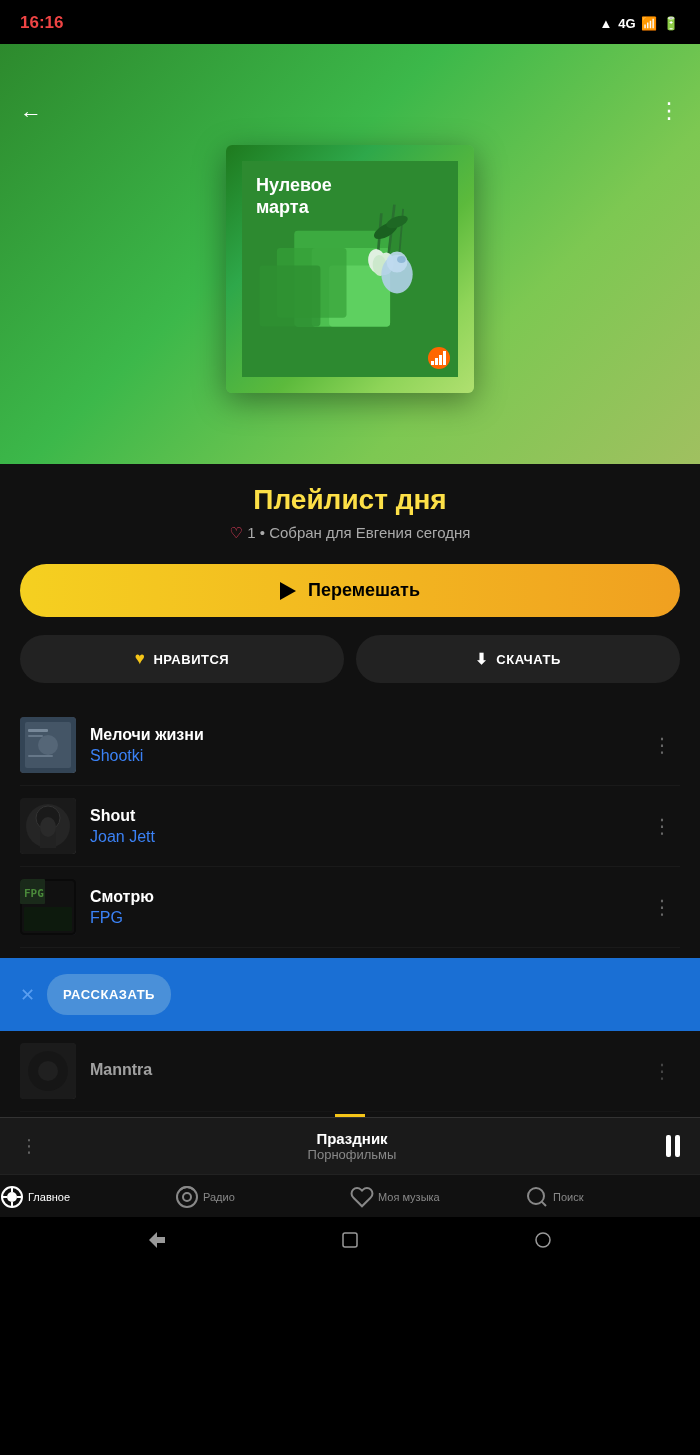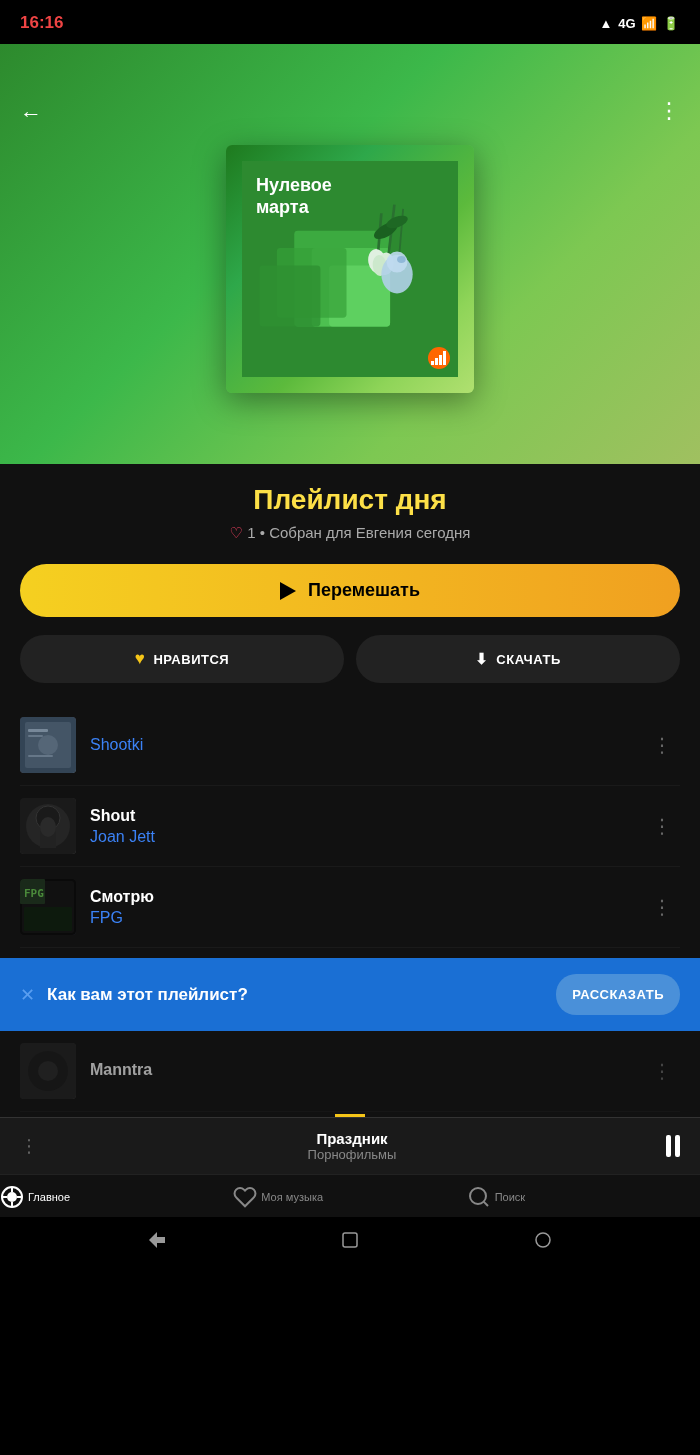--- a/index.html
+++ b/index.html
@@ -452,20 +452,21 @@
         <svg width="56" height="56" viewBox="0 0 56 56">
             <rect width="56" height="56" fill="#334455"></rect>
             <rect x="5" y="5" width="46" height="46" fill="#445566" rx="2"></rect>
             <circle cx="28" cy="28" r="10" fill="#556677"></circle>
             <rect x="8" y="12" width="20" height="3" fill="#778899" rx="1"></rect>
             <rect x="8" y="18" width="15" height="2" fill="#667788" rx="1"></rect>
             <rect x="8" y="38" width="25" height="2" fill="#667788" rx="1"></rect>
           </svg>
       </div>
       <div class="track-info">
+        <div class="track-name">Мелочи жизни</div>
         <div class="track-artist">Shootki</div>
       </div>
       <span class="track-more">⋮</span>
     </div>
 
     <div class="track-item">
       <div class="track-thumb track-thumb-2">
         <svg width="56" height="56" viewBox="0 0 56 56">
             <rect width="56" height="56" fill="#1a1a1a"></rect>
             <circle cx="28" cy="28" r="22" fill="#252525"></circle>
@@ -496,21 +497,20 @@
         <div class="track-artist">FPG</div>
       </div>
       <span class="track-more">⋮</span>
     </div>
 
   </div>
 </div>
 
 <div class="notification-banner">
   <span class="banner-close">✕</span>
-  <span class="banner-text">Как вам этот плейлист?</span>
   <button class="banner-btn">РАССКАЗАТЬ</button>
 </div>
 
 <div class="content" style="padding:0 20px;">
   <div class="track-item" style="opacity:0.6;">
     <div class="track-thumb track-thumb-4">
       <svg width="56" height="56" viewBox="0 0 56 56">
           <rect width="56" height="56" fill="#222"></rect>
           <circle cx="28" cy="28" r="20" fill="#1a1a1a"></circle>
           <circle cx="28" cy="28" r="10" fill="#2a2a2a"></circle>
@@ -546,20 +546,29 @@
       <circle cx="12" cy="12" r="10" fill="none" stroke="white" stroke-width="2"></circle>
       <circle cx="12" cy="12" r="5" fill="white"></circle>
       <line x1="12" y1="2" x2="12" y2="7" stroke="white" stroke-width="2"></line>
       <line x1="12" y1="17" x2="12" y2="22" stroke="white" stroke-width="2"></line>
       <line x1="2" y1="12" x2="7" y2="12" stroke="white" stroke-width="2"></line>
       <line x1="17" y1="12" x2="22" y2="12" stroke="white" stroke-width="2"></line>
     </svg>
     <span class="nav-label active">Главное</span>
   </div>
 
+  <div class="nav-item">
+    <svg width="24" height="24" viewBox="0 0 24 24" fill="none" stroke="#888" stroke-width="2">
+      <circle cx="12" cy="12" r="10"></circle>
+      <circle cx="12" cy="12" r="4"></circle>
+      <path d="M12 2 a10 10 0 0 1 7 3" stroke="#888" stroke-width="2" fill="none"></path>
+      <path d="M12 2 a10 10 0 0 0 -7 3" stroke="#888" stroke-width="2" fill="none"></path>
+    </svg>
+    <span class="nav-label">Радио</span>
+  </div>
 
   <div class="nav-item">
     <svg width="24" height="24" viewBox="0 0 24 24" fill="none" stroke="#888" stroke-width="2">
       <path d="M20.84 4.61a5.5 5.5 0 0 0-7.78 0L12 5.67l-1.06-1.06a5.5 5.5 0 0 0-7.78 7.78l1.06 1.06L12 21.23l7.78-7.78 1.06-1.06a5.5 5.5 0 0 0 0-7.78z"></path>
     </svg>
     <span class="nav-label">Моя музыка</span>
   </div>
 
   <div class="nav-item">
     <svg width="24" height="24" viewBox="0 0 24 24" fill="none" stroke="#888" stroke-width="2">

